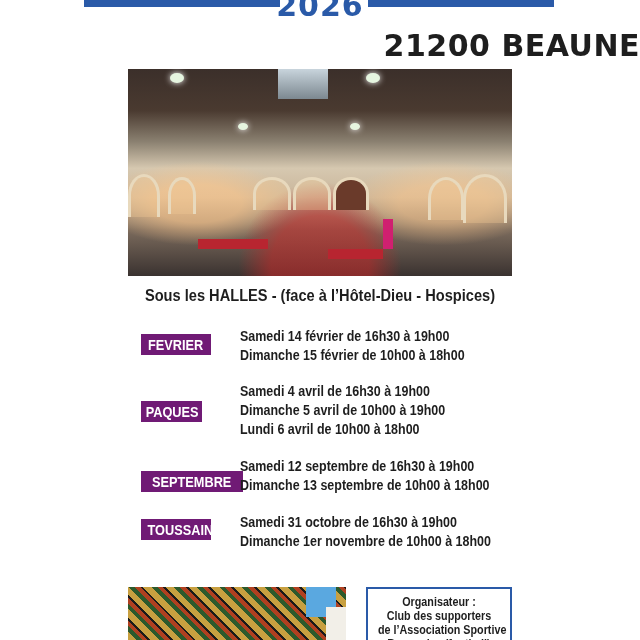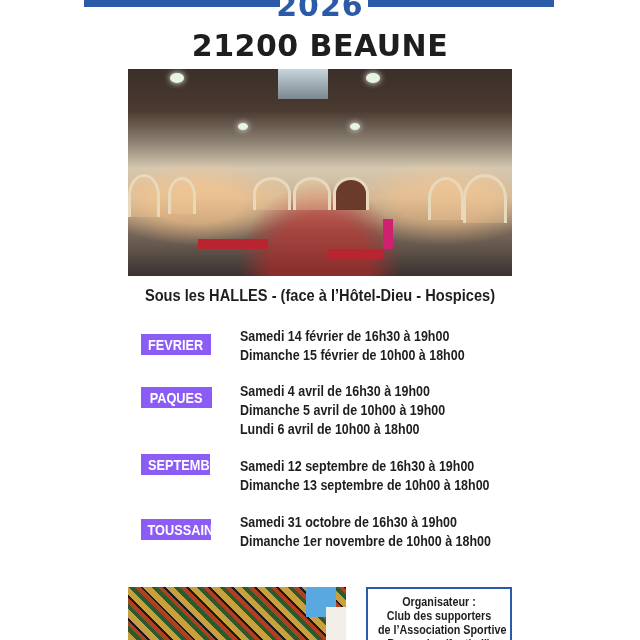--- a/index.html
+++ b/index.html
@@ -1,33 +1,33 @@
 <!DOCTYPE html>
 <html><head>
 <meta charset="utf-8">
 <style>
   html, body { margin:0; padding:0; }
   body { width:640px; height:640px; background:#ffffff; position:relative; overflow:hidden; font-family:"Liberation Sans", sans-serif; }
   .bar { position:absolute; top:0; height:7px; background:#2a5aa8; }
   .bar.left { left:84px; width:196px; }
   .bar.right { left:368px; width:186px; }
   .year { position:absolute; top:-12px; left:0; width:640px; text-align:center; font-family:"DejaVu Sans", sans-serif; font-weight:bold; font-size:30px; color:#2a5aa8; letter-spacing:1px; }
-  .city { position:absolute; top:28px; left:0; width:640px; text-align:center; font-family:"DejaVu Sans", sans-serif; font-weight:bold; font-size:30px; color:#1e1e1e; letter-spacing:0.5px; }
+  .city { position:absolute; top:28px; left:0; width:640px; text-align:right; font-family:"DejaVu Sans", sans-serif; font-weight:bold; font-size:30px; color:#1e1e1e; letter-spacing:0.5px; }
   .photo { position:absolute; left:128px; top:69px; width:384px; height:207px; overflow:hidden;
     background:
       radial-gradient(ellipse at 50% 95%, rgba(200,40,40,0.55) 0 18%, transparent 30%),
       radial-gradient(ellipse at 18% 65%, rgba(255,200,140,0.6) 0 10%, transparent 22%),
       radial-gradient(ellipse at 82% 65%, rgba(255,200,140,0.5) 0 10%, transparent 22%),
       linear-gradient(to bottom, #3b2f2a 0%, #4a3a30 20%, #8a8070 35%, #d6c8b0 48%, #c9b59a 62%, #7a6a5c 78%, #3a3230 100%); }
   .photo .arch { position:absolute; border:3px solid #e8d9bd; border-bottom:none; border-radius:50% 50% 0 0; background:rgba(240,200,150,0.35); }
   .photo .lamp { position:absolute; width:14px; height:10px; border-radius:50%; background:#e6f5e0; box-shadow:0 0 6px #fff; }
   .photo .stall { position:absolute; height:10px; background:#b82530; }
   .photo .skylight { position:absolute; left:150px; top:0; width:50px; height:30px; background:linear-gradient(#c8d4dc,#7c8890); }
   .venue { position:absolute; top:286px; left:0; width:640px; text-align:center; font-family:"Liberation Sans", sans-serif; font-weight:bold; font-size:17px; color:#1e1e1e; transform:scaleX(0.86); }
-  .label { position:absolute; left:141px; height:21px; background:#8b5cf6; color:#fff; font-weight:bold; font-size:15px; line-height:21px; text-align:center; font-family:"Liberation Sans", sans-serif; }
+  .label { position:absolute; left:141px; height:21px; background:#701a75; color:#fff; font-weight:bold; font-size:15px; line-height:21px; text-align:center; font-family:"Liberation Sans", sans-serif; }
   .label span { display:inline-block; transform:scaleX(0.85); }
   .lines { position:absolute; left:240px; font-weight:bold; font-size:14.5px; color:#1e1e1e; line-height:19px; font-family:"Liberation Sans", sans-serif; transform-origin:left top; transform:scaleX(0.86); white-space:nowrap; }
   .photo2 { position:absolute; left:128px; top:587px; width:218px; height:53px; overflow:hidden;
     background:
       repeating-linear-gradient(45deg, #c8a040 0 6px, #2c5a2c 6px 10px, #b04020 10px 14px, #1a1a1a 14px 16px),
       #8a6a3a; }
   .photo2 .sky { position:absolute; right:10px; top:0; width:30px; height:30px; background:#5aa8e0; }
   .photo2 .wall { position:absolute; right:0; top:20px; width:20px; height:33px; background:#f2efe8; }
   .org { position:absolute; left:366px; top:587px; width:146px; height:60px; border:2px solid #2a5aa8; box-sizing:border-box; text-align:center; font-weight:bold; font-size:12.5px; color:#1e1e1e; line-height:14px; padding-top:6px; font-family:"Liberation Sans", sans-serif; }
   .org div { transform:scaleX(0.86); white-space:nowrap; }
@@ -59,28 +59,28 @@
 </div>
 
 <div class="venue">Sous les HALLES - (face à l’Hôtel-Dieu - Hospices)</div>
 
 <div class="label" style="top:334px;width:70px"><span>FEVRIER</span></div>
 <div class="lines" style="top:327px">
   <div>Samedi 14 février de 16h30 à 19h00</div>
   <div>Dimanche 15 février de 10h00 à 18h00</div>
 </div>
 
-<div class="label" style="top:387px;width:71px"><span>PAQUES</span></div>
+<div class="label" style="top:401px;width:61px"><span>PAQUES</span></div>
 <div class="lines" style="top:382px">
   <div>Samedi 4 avril de 16h30 à 19h00</div>
   <div>Dimanche 5 avril de 10h00 à 19h00</div>
   <div>Lundi 6 avril de 10h00 à 18h00</div>
 </div>
 
-<div class="label" style="top:454px;width:69px"><span>SEPTEMBRE</span></div>
+<div class="label" style="top:471px;width:102px"><span>SEPTEMBRE</span></div>
 <div class="lines" style="top:457px">
   <div>Samedi 12 septembre de 16h30 à 19h00</div>
   <div>Dimanche 13 septembre de 10h00 à 18h00</div>
 </div>
 
 <div class="label" style="top:519px;width:70px"><span>TOUSSAINT</span></div>
 <div class="lines" style="top:513px">
   <div>Samedi 31 octobre de 16h30 à 19h00</div>
   <div>Dimanche 1er novembre de 10h00 à 18h00</div>
 </div>

